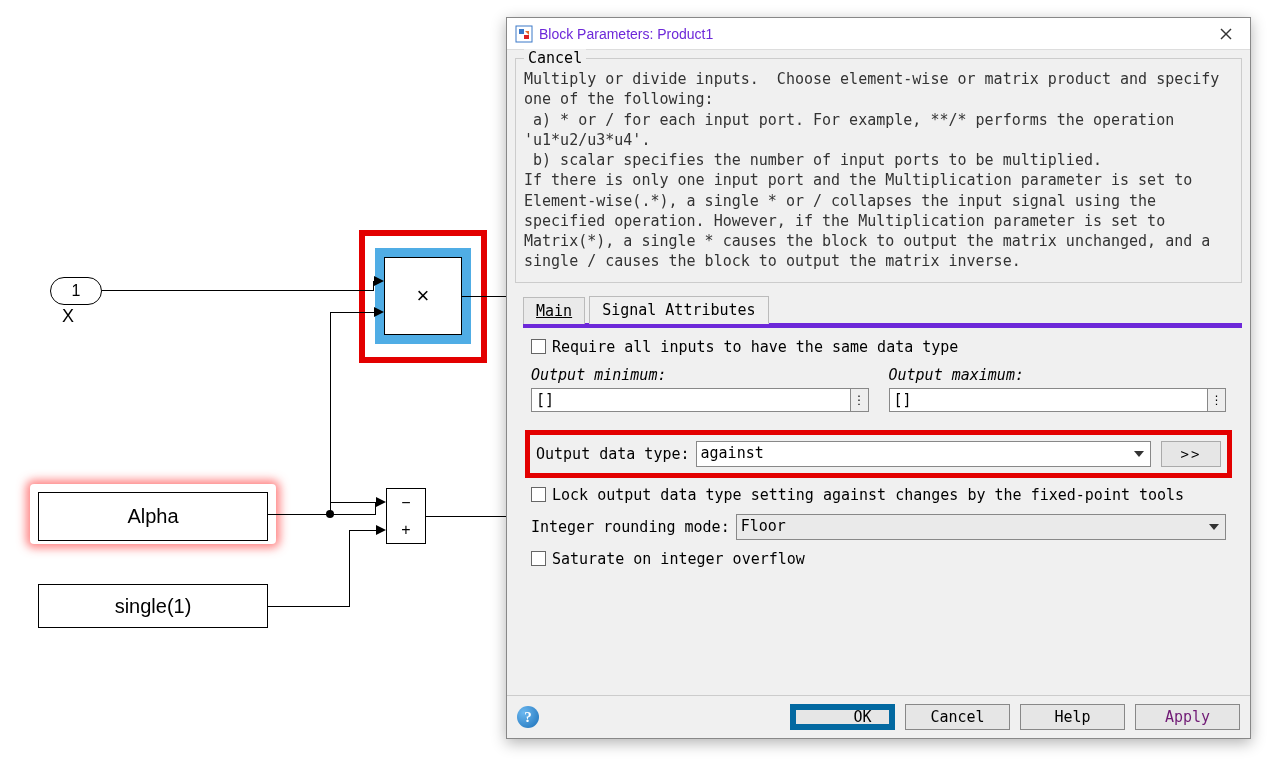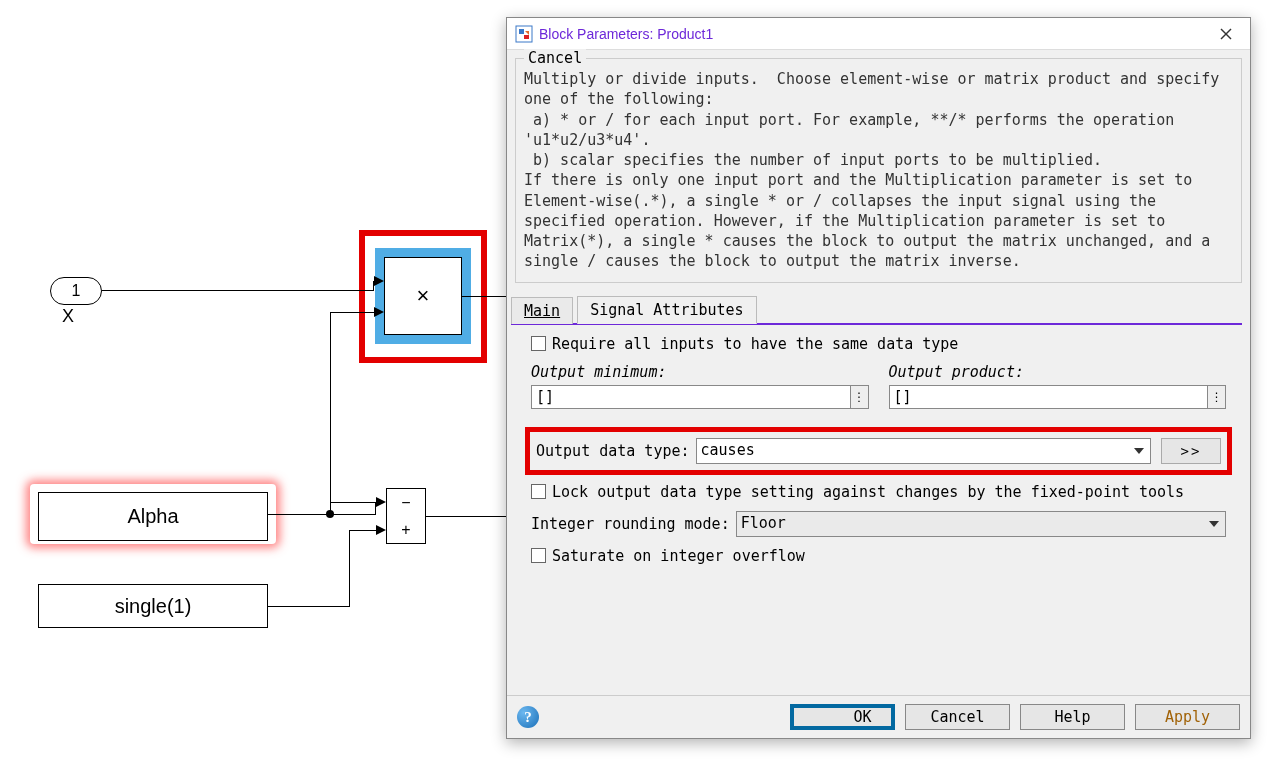--- a/index.html
+++ b/index.html
@@ -149,22 +149,22 @@
   padding: 0 4px;
   font-size: 15px;
 }
 .desc {
   font-size: 15px;
   color: #333;
   line-height: 1.35;
   white-space: pre-wrap;
 }
 .tabbar {
-  margin: 12px 8px 0 4px;
-  border-bottom: 2px solid #6d28d9;
+  margin: 12px 8px 0 16px;
+  border-bottom: 5px solid #6d28d9;
   display: flex;
   align-items: flex-end;
 }
 .tab {
   padding: 4px 12px;
   border: 1px solid #bbb;
   border-bottom: none;
   background: #eaeaea;
   margin-right: 4px;
   font-size: 15px;
@@ -268,22 +268,22 @@
 }
 .spacer { flex: 1; }
 .dbtn {
   width: 105px; height: 26px;
   border: 1px solid #888;
   background: #e6e6e6;
   display: flex; align-items: center; justify-content: center;
   font-size: 15px;
   cursor: pointer;
 }
-.dbtn.primary { border: 4px solid #0369a1; padding-left: 40px; }
-.dbtn.disabled { color: #a16207; cursor: default; }
+.dbtn.primary { border: 6px solid #0369a1; padding-left: 40px; }
+.dbtn.disabled { color: #701a75; cursor: default; }
 </style>
 </head>
 <body>
 
 <div class="diagram">
 
   <div class="block port-block">
     <span>1</span>
   </div>
   <div class="port-label">X</div>
@@ -370,34 +370,34 @@
 
     <div class="two-col">
       <div class="col">
         <div class="label-s">Output minimum:</div>
         <div class="txt-combo">
           <input class="txt" value="[]" style="">
           <div class="dots-btn">⋮</div>
         </div>
       </div>
       <div class="col">
-        <div class="label-s">Output product:</div>
+        <div class="label-s">Output maximum:</div>
         <div class="txt-combo">
           <input class="txt" value="[]" style="">
           <div class="dots-btn">⋮</div>
         </div>
       </div>
     </div>
 
     <div style="height:10px"></div>
 
     <div class="odt-row">
       <span class="lbl">Output data type:</span>
       <div class="select">
-        <span>causes</span>
+        <span>against</span>
       </div>
       <div class="more-btn">&gt;&gt;</div>
     </div>
 
     <div class="row">
       <div class="checkbox"></div>
       <span>Lock output data type setting against changes by the fixed-point tools</span>
     </div>
 
     <div class="row">

